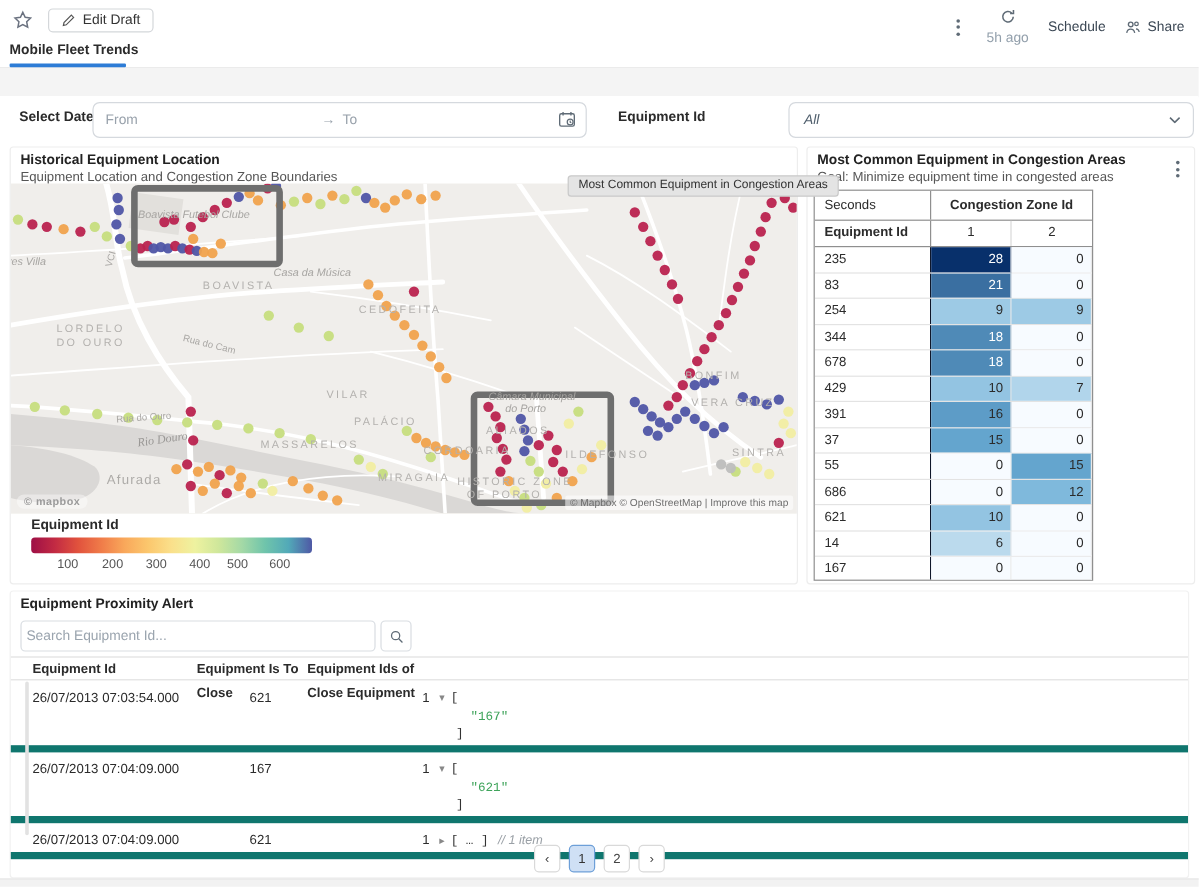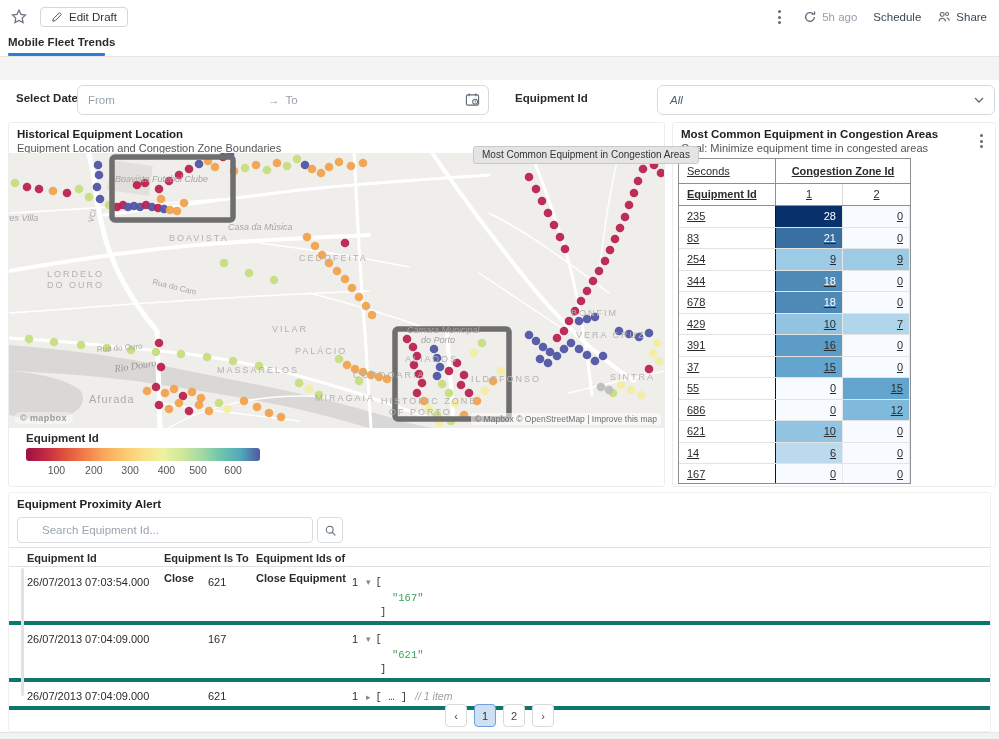--- a/index.html
+++ b/index.html
@@ -9,21 +9,21 @@
 
   
   .titlebar{position:absolute;left:0;top:0;width:999px;height:34px;display:flex;align-items:center;}
   .page-title{font-size:17px;font-weight:bold;color:#1c1c1c;margin-left:14px;letter-spacing:.2px;}
   .star-btn{margin-left:10px;width:18px;height:18px;cursor:pointer;}
   .edit-draft{margin-left:12px;display:flex;align-items:center;gap:6px;border:1px solid #d4d7da;
      border-radius:4px;padding:3px 10px;font-size:11.5px;color:#333;background:#fff;cursor:pointer;}
   .hdr-right{position:absolute;right:12px;top:7px;display:flex;align-items:center;gap:16px;font-size:11.5px;color:#3b4754;}
   .kebab{display:flex;flex-direction:column;gap:2.5px;padding:3px 6px;cursor:pointer;}
   .kebab i{width:3px;height:3px;border-radius:50%;background:#5f6b76;}
-  .refresh-wrap{display:flex;align-items:center;gap:5px;color:#93a0ac;}
+  .refresh-wrap{display:flex;align-items:center;gap:5px;color:#93a0ac;flex-direction:column;}
   .hdr-item{display:flex;align-items:center;gap:5px;cursor:pointer;color:#3b4754;}
 
   
   .tabbar{position:absolute;left:0;top:34px;width:999px;height:22px;border-bottom:1px solid #e6e6e6;}
   .tab{position:absolute;left:8px;top:2px;font-size:11.5px;font-weight:bold;color:#2b2b2b;padding-bottom:6px;cursor:pointer;}
   .tab-underline{position:absolute;left:8px;top:19px;width:97px;height:3px;background:#2d7cd6;border-radius:1px;}
   .grayband{position:absolute;left:0;top:57px;width:999px;height:23px;background:#f4f4f4;border-bottom:1px solid #ececec;}
 
   
   .filters{position:absolute;left:0;top:80px;width:999px;height:38px;background:#fff;}
@@ -52,44 +52,44 @@
   .attrib a{color:#6f6f6f;text-decoration:none;}
   .mapbox-logo{position:absolute;left:5px;bottom:4px;font-size:9px;color:#9b9b9b;background:rgba(255,255,255,.4);
      border-radius:8px;padding:1px 6px;font-weight:bold;letter-spacing:.4px;}
   .legend-label{position:absolute;left:17px;top:309px;font-size:11.5px;font-weight:bold;color:#2b2b2b;}
   .legend-bar{position:absolute;left:17px;top:325px;width:234px;height:13px;border-radius:3px;}
   .legend-ticks{position:absolute;left:17px;top:341px;width:234px;height:12px;font-size:10.5px;color:#555;}
   .legend-ticks span{position:absolute;transform:translateX(-50%);}
 
   
   .pivot{position:absolute;left:5px;top:35px;width:233px;max-height:326px;overflow:hidden;
-     border:1px solid #8f8f8f;font-size:11px;color:#2b2b2b;box-sizing:border-box;text-decoration:underline;}
+     border:1px solid #8f8f8f;font-size:11px;color:#2b2b2b;box-sizing:border-box;}
   .prow{display:grid;grid-template-columns:97px 67px 67px;}
   .pcell{height:20.5px;line-height:20.5px;box-sizing:border-box;}
   .phead1{border-bottom:1px solid #8f8f8f;}
   .phead1 .pcell{height:24px;line-height:24px;}
   .phead2 .pcell{height:21px;line-height:21px;}
   .phead2{border-bottom:1px solid #8f8f8f;}
   .pl{padding-left:8px;text-align:left;border-right:1px solid #8f8f8f;}
   .pc{text-align:center;}
   .pv{text-align:right;padding-right:6px;border-right:1px solid #e8e8e8;}
   .pbody .prow{border-bottom:1px solid #e3e3e3;}
   .pbody .pl{border-right:1px solid #0f172a;}
 
   
   .search-input{position:absolute;left:8px;top:24px;width:296px;height:26px;box-sizing:border-box;border:1px solid #d9dde2;
-     border-radius:4px;font-size:11.5px;color:#333;padding:0 24px;font-family:"Liberation Sans",sans-serif;}
+     border-radius:4px;font-size:11.5px;color:#333;padding:0 4px;font-family:"Liberation Sans",sans-serif;}
   .search-input::placeholder{color:#9aa4ae;}
   .search-btn{position:absolute;left:308px;top:24px;width:26px;height:26px;box-sizing:border-box;border:1px solid #d9dde2;
      border-radius:4px;background:#fff;display:flex;align-items:center;justify-content:center;cursor:pointer;}
   .gridrow{display:grid;grid-template-columns:137px 92px 110px 1fr;padding-left:18px;}
   .thead{position:absolute;left:0;top:54px;width:100%;height:20px;line-height:20px;border-top:1px solid #e0e0e0;
      border-bottom:1px solid #e0e0e0;font-weight:bold;font-size:11px;color:#2b2b2b;box-sizing:border-box;}
   .tbody{position:absolute;left:0;top:75px;width:100%;}
-  .trow{border-bottom:4px solid #0f766e;font-size:11px;color:#2b2b2b;}
+  .trow{border-bottom:6px solid #0f766e;font-size:11px;color:#2b2b2b;}
   .trow .cell{padding-top:8px;}
   .cell.num{padding-left:44px;}
   .cell.close{text-align:right;padding-right:8px;}
   .jsoncell{font-family:"Liberation Mono",monospace;font-size:10.5px;color:#333;}
   .jsoncell .caret{color:#888;font-family:"Liberation Sans",sans-serif;margin-right:5px;cursor:pointer;font-size:9px;}
   .jsoncell .item{color:#3fa45b;display:block;margin:4px 0 2px 26px;}
   .jsoncell .summary{color:#9aa0a6;font-style:italic;font-family:"Liberation Sans",sans-serif;margin-left:8px;}
   .vscroll{position:absolute;left:12px;top:75px;width:3px;height:128px;background:#e2e2e2;border-radius:2px;}
   .pager{position:absolute;left:0;top:211px;width:100%;display:flex;justify-content:center;gap:7px;}
   .pgbtn{min-width:22px;height:23px;box-sizing:border-box;border:1px solid #d9d9d9;border-radius:4px;background:#fff;

